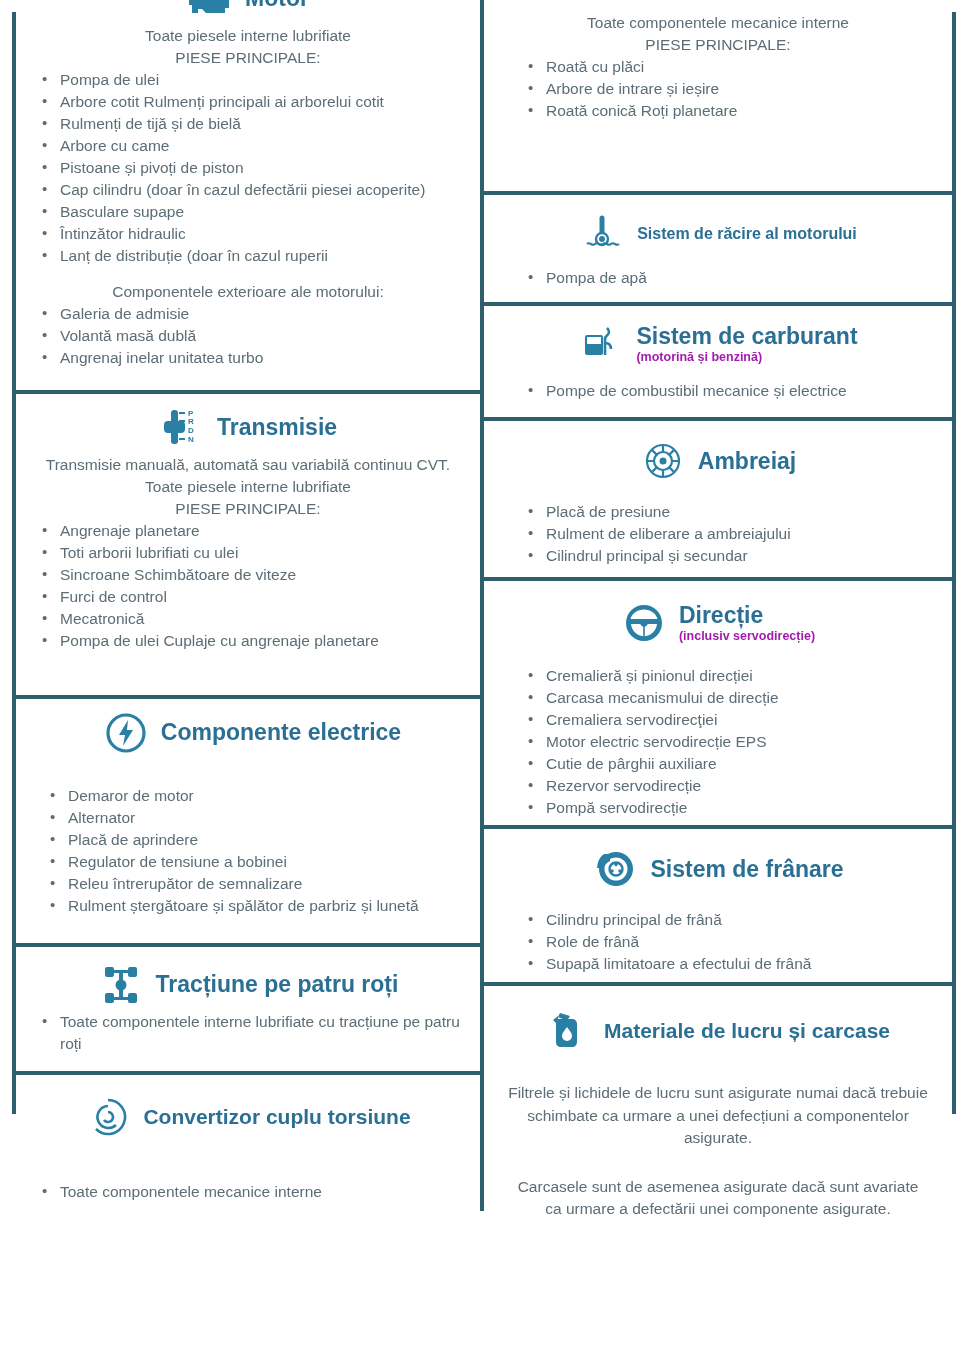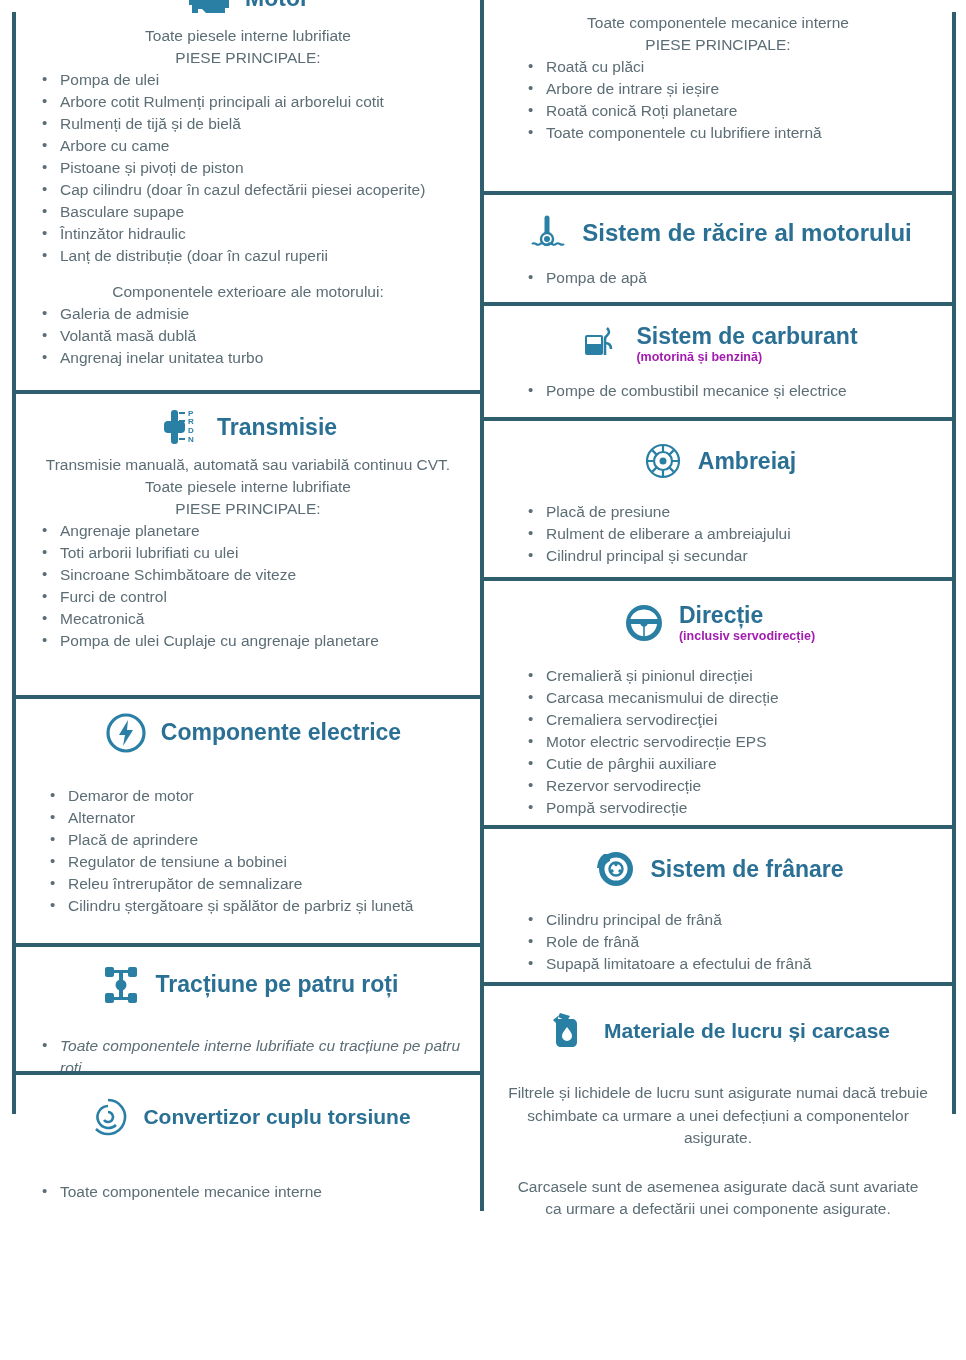--- a/index.html
+++ b/index.html
@@ -81,21 +81,21 @@
     white-space: nowrap;
   }
   .card-sub {
     color: #a21caf;
     font-size: 12.5px;
     font-weight: bold;
     line-height: 1.2;
     margin-top: 1px;
   }
   .title-sm { font-size: 21px; }
-  .title-xs { font-size: 24px; }
+  .title-xs { font-size: 16px; }
 
   
   .intro {
     color: #5c6d75;
     font-size: 15.5px;
     text-align: center;
     line-height: 1.42;
     padding: 0 6px;
   }
   .para {
@@ -222,21 +222,21 @@
             <span class="head-text">
               <span class="card-title">Componente electrice</span>
             </span>
           </div>
           <ul class="bul gap-top" style="margin-top:26px;">
             <li>Demaror de motor</li>
             <li>Alternator</li>
             <li>Placă de aprindere</li>
             <li>Regulator de tensiune a bobinei</li>
             <li>Releu întrerupător de semnalizare</li>
-            <li>Cilindru ștergătoare și spălător de parbriz și lunetă</li>
+            <li>Rulment ștergătoare și spălător de parbriz și lunetă</li>
           </ul>
         </div>
 
         <div class="card" style="flex:0 0 128px;">
           <div class="card-head" style="padding-top:10px;">
             <span class="icon-wrap">
               <svg width="40" height="42" viewBox="0 0 40 42" fill="#2a7fa5">
                 <rect x="4" y="3" width="9" height="10" rx="2"></rect>
                 <rect x="27" y="3" width="9" height="10" rx="2"></rect>
                 <rect x="4" y="29" width="9" height="10" rx="2"></rect>
@@ -245,21 +245,21 @@
                 <rect x="12" y="33" width="16" height="3"></rect>
                 <rect x="18" y="8" width="4" height="9"></rect>
                 <rect x="18" y="25" width="4" height="9"></rect>
                 <circle cx="20" cy="21" r="5.5"></circle>
               </svg>
             </span>
             <span class="head-text">
               <span class="card-title">Tracțiune pe patru roți</span>
             </span>
           </div>
-          <ul class="bul" style="margin-top:24px;font-style:italic;">
+          <ul class="bul" style="margin-top:0;">
             <li>Toate componentele interne lubrifiate cu tracțiune pe patru roți</li>
           </ul>
         </div>
 
         <div class="card" style="flex:1 1 auto;">
           <div class="card-head" style="padding-top:14px;">
             <span class="icon-wrap">
               <svg width="42" height="42" viewBox="0 0 42 42" fill="none" stroke="#2a7fa5" stroke-width="2.6">
                 <path d="M21 4a17 17 0 1 1-12 29"></path>
                 <path d="M21 10a11 11 0 1 0 8 19"></path>
@@ -290,21 +290,20 @@
             <span class="head-text">
               <span class="card-title">Diferențial</span>
             </span>
           </div>
           <div class="intro" style="margin-top:6px;">Toate componentele mecanice interne</div>
           <div class="intro">PIESE PRINCIPALE:</div>
           <ul class="bul indent">
             <li>Roată cu plăci</li>
             <li>Arbore de intrare și ieșire</li>
             <li>Roată conică Roți planetare</li>
-            <li>Toate componentele cu lubrifiere internă</li>
           </ul>
         </div>
 
         <div class="card" style="flex:0 0 111px;">
           <div class="card-head" style="padding-top:10px;">
             <span class="icon-wrap">
               <svg width="42" height="40" viewBox="0 0 42 40" fill="none" stroke="#2a7fa5" stroke-width="2.4">
                 <path d="M21 5v18" stroke-width="5" stroke-linecap="round"></path>
                 <circle cx="21" cy="26" r="6" fill="#fff"></circle>
                 <circle cx="21" cy="26" r="3" fill="#2a7fa5" stroke="none"></circle>

